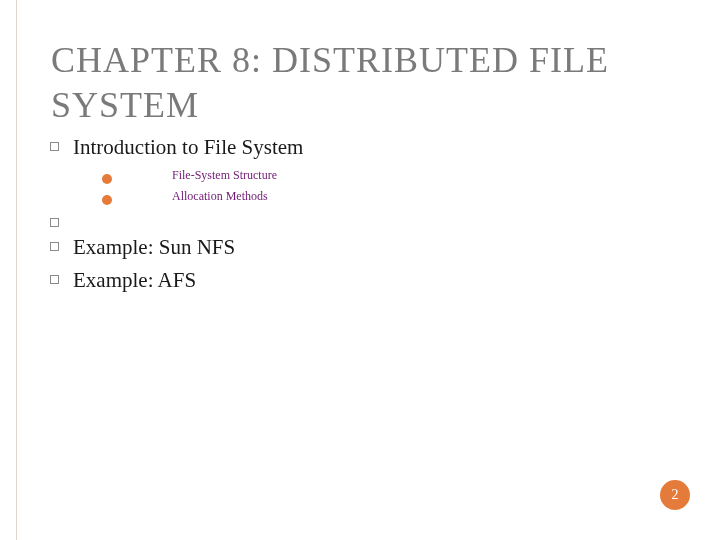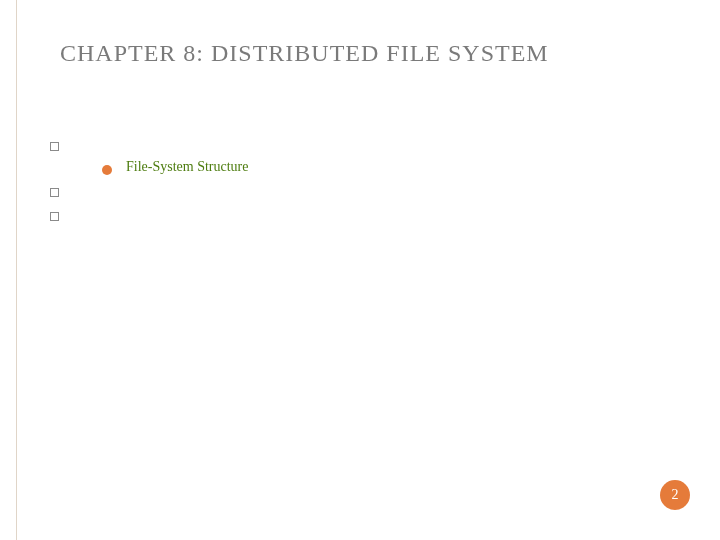--- a/index.html
+++ b/index.html
@@ -18,24 +18,24 @@
     .left-line {
       position: absolute;
       left: 16px;
       top: 0;
       width: 1px;
       height: 540px;
       background: #e0d5c8;
     }
     .title {
       position: absolute;
-      left: 60px;
+      left: 51px;
       top: 38px;
       right: 40px;
-      font-size: 24px;
+      font-size: 36px;
       font-weight: normal;
       color: #7a7a7a;
       letter-spacing: 1px;
       line-height: 1.25;
       font-family: 'Century Schoolbook', Georgia, serif;
     }
     .content {
       position: absolute;
       left: 50px;
       top: 135px;
@@ -72,23 +72,24 @@
     .dot-bullet {
       width: 10px;
       height: 10px;
       border-radius: 50%;
       background: #e57b3a;
       margin-right: 14px;
       margin-top: 6px;
       flex-shrink: 0;
     }
     .sub-text {
-      font-size: 14px;
-      color: #4d7c0f;
+      font-size: 12px;
+      color: #701a75;
       font-family: 'Century Schoolbook', Georgia, serif;
+      margin-left: 46px;
     }
     .page-badge {
       position: absolute;
       right: 30px;
       bottom: 30px;
       width: 30px;
       height: 30px;
       border-radius: 50%;
       background: #e57b3a;
       color: #ffffff;
@@ -102,30 +103,40 @@
 </head>
 <body>
 
 <div class="left-line"></div>
 
 <div class="title">CHAPTER 8: DISTRIBUTED FILE SYSTEM</div>
 
 <div class="content">
   <div class="top-item">
     <div class="square-bullet"></div>
+    <div class="top-text">Introduction to File System</div>
   </div>
   <div class="sub-list">
     <div class="sub-item">
       <div class="dot-bullet"></div>
       <div class="sub-text">File-System Structure</div>
+    </div>
+    <div class="sub-item">
+      <div class="dot-bullet"></div>
+      <div class="sub-text">Allocation Methods</div>
     </div>
   </div>
   <div class="top-item">
     <div class="square-bullet"></div>
   </div>
   <div class="top-item">
     <div class="square-bullet"></div>
+    <div class="top-text">Example: Sun NFS</div>
+  </div>
+  <div class="top-item">
+    <div class="square-bullet"></div>
+    <div class="top-text">Example: AFS</div>
   </div>
 </div>
 
 <div class="page-badge">
   <span>2</span>
 </div>
 
 </body></html>

